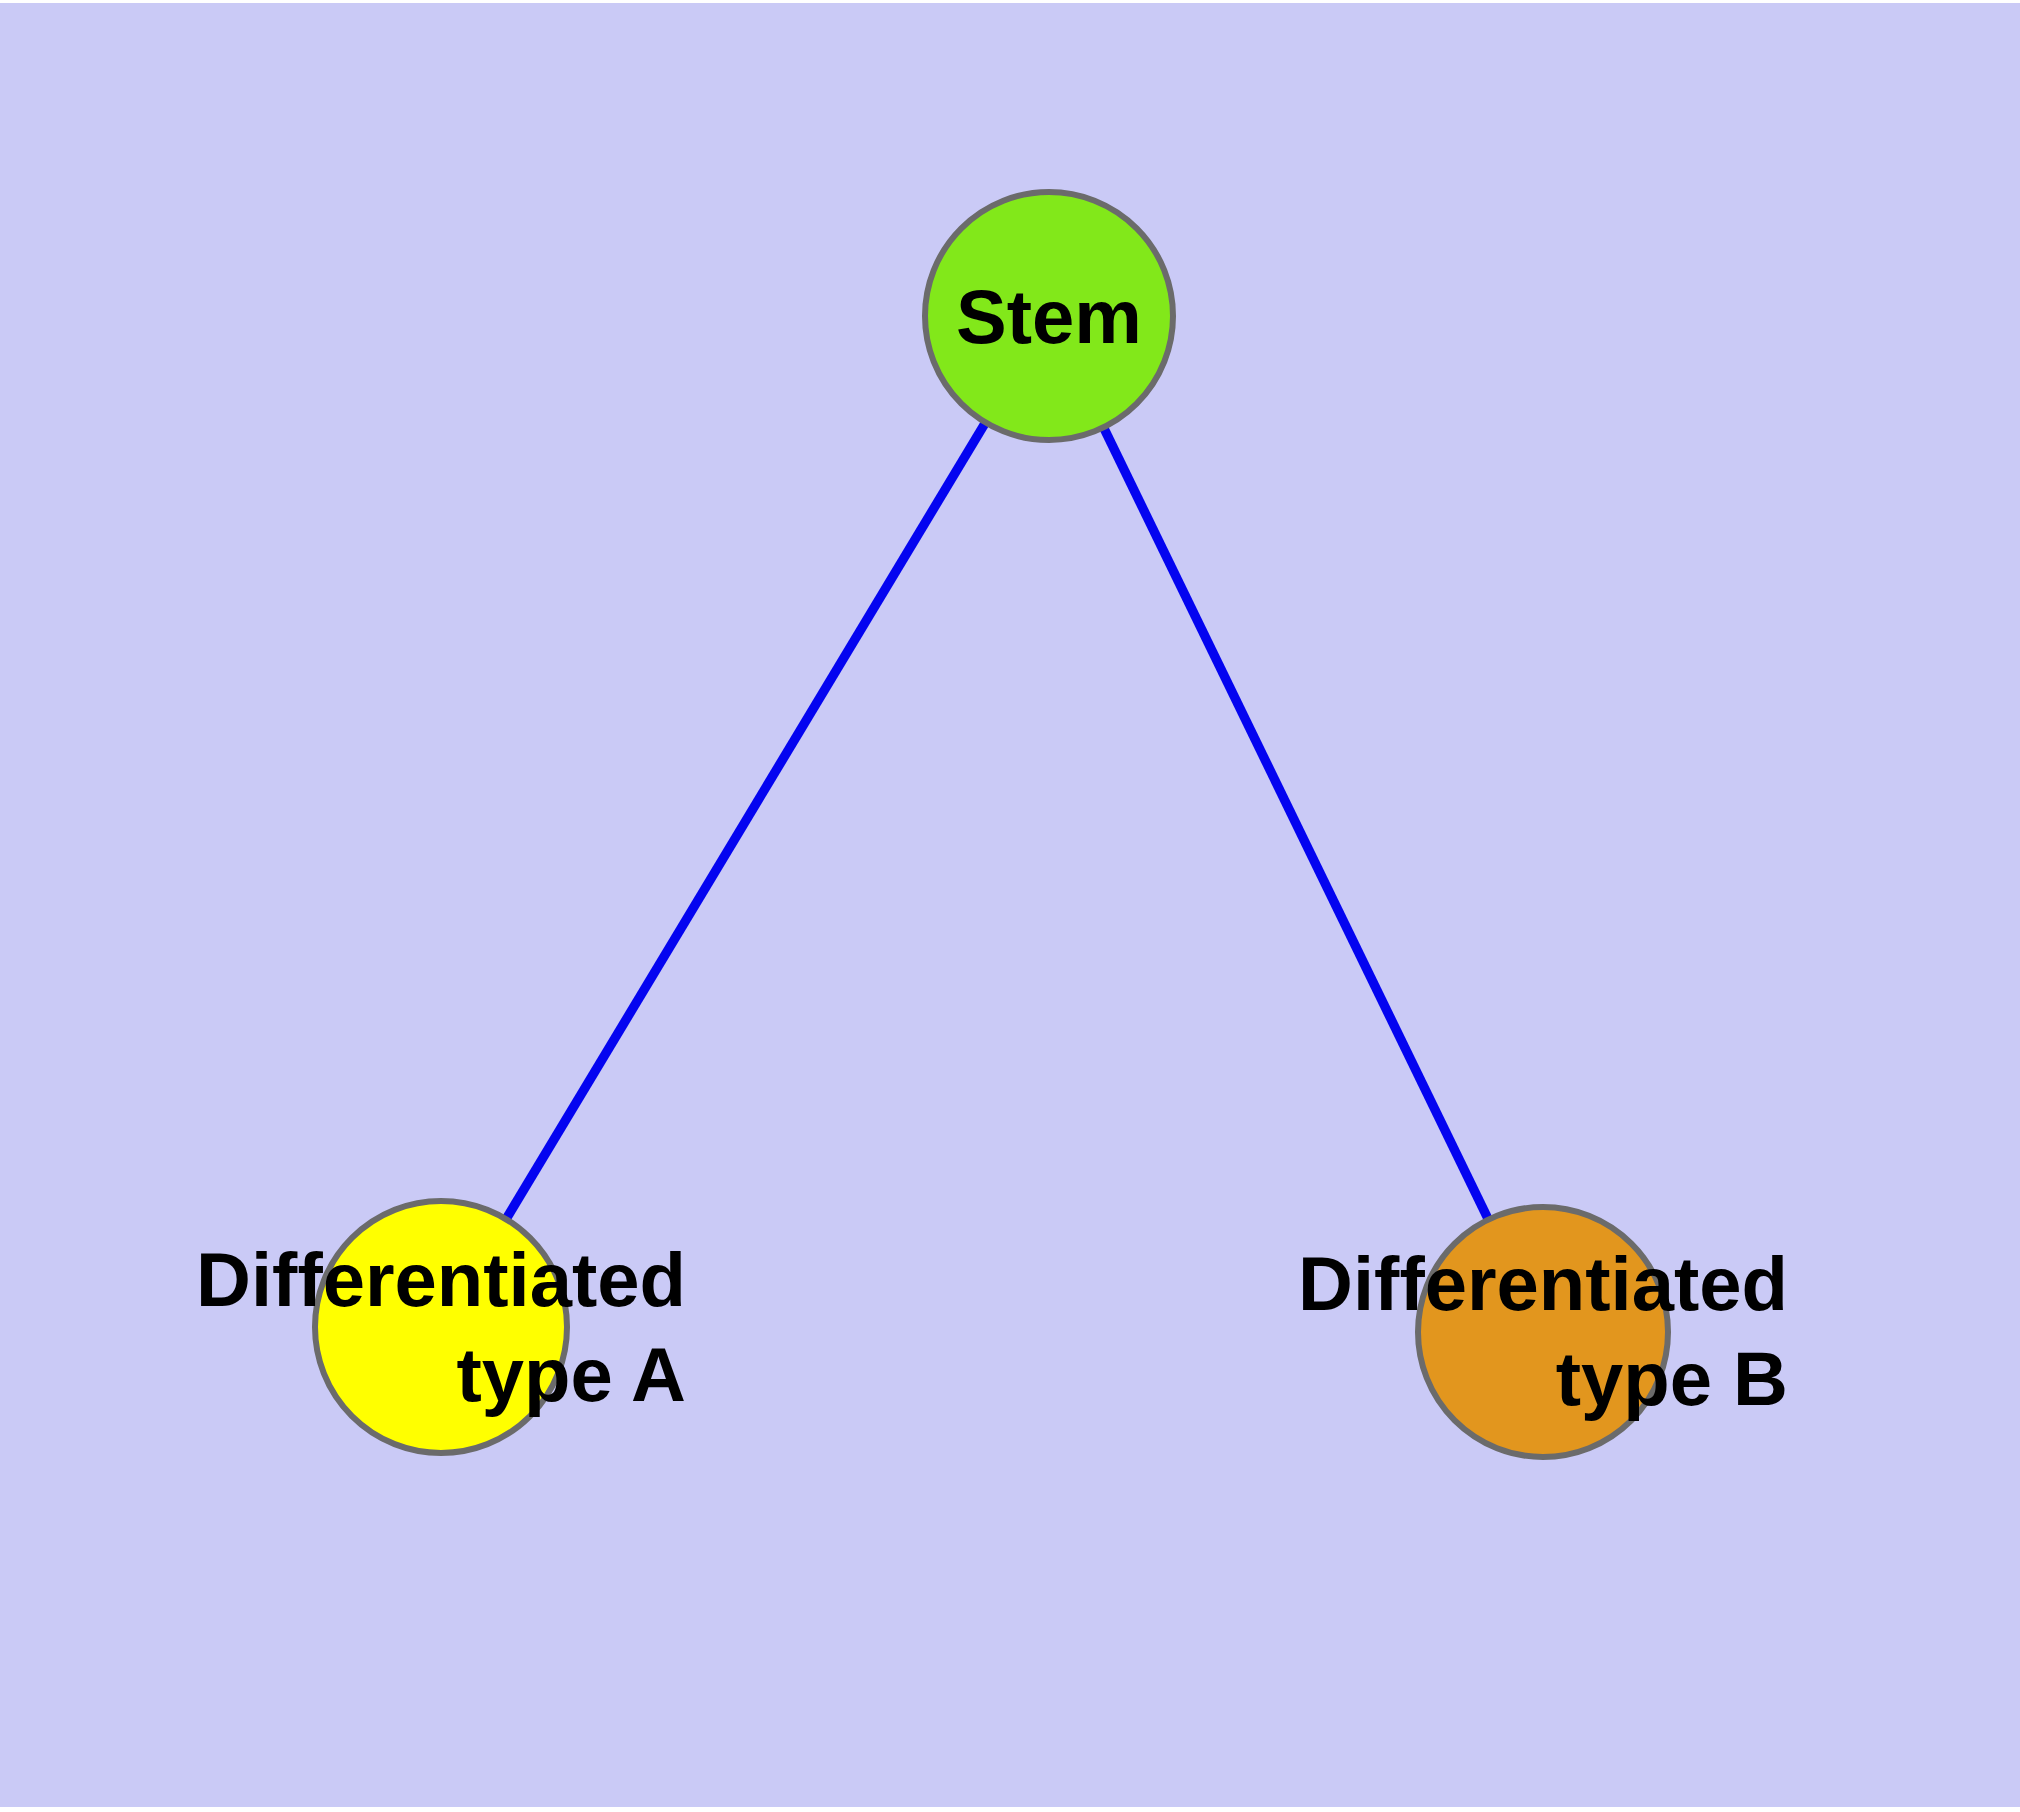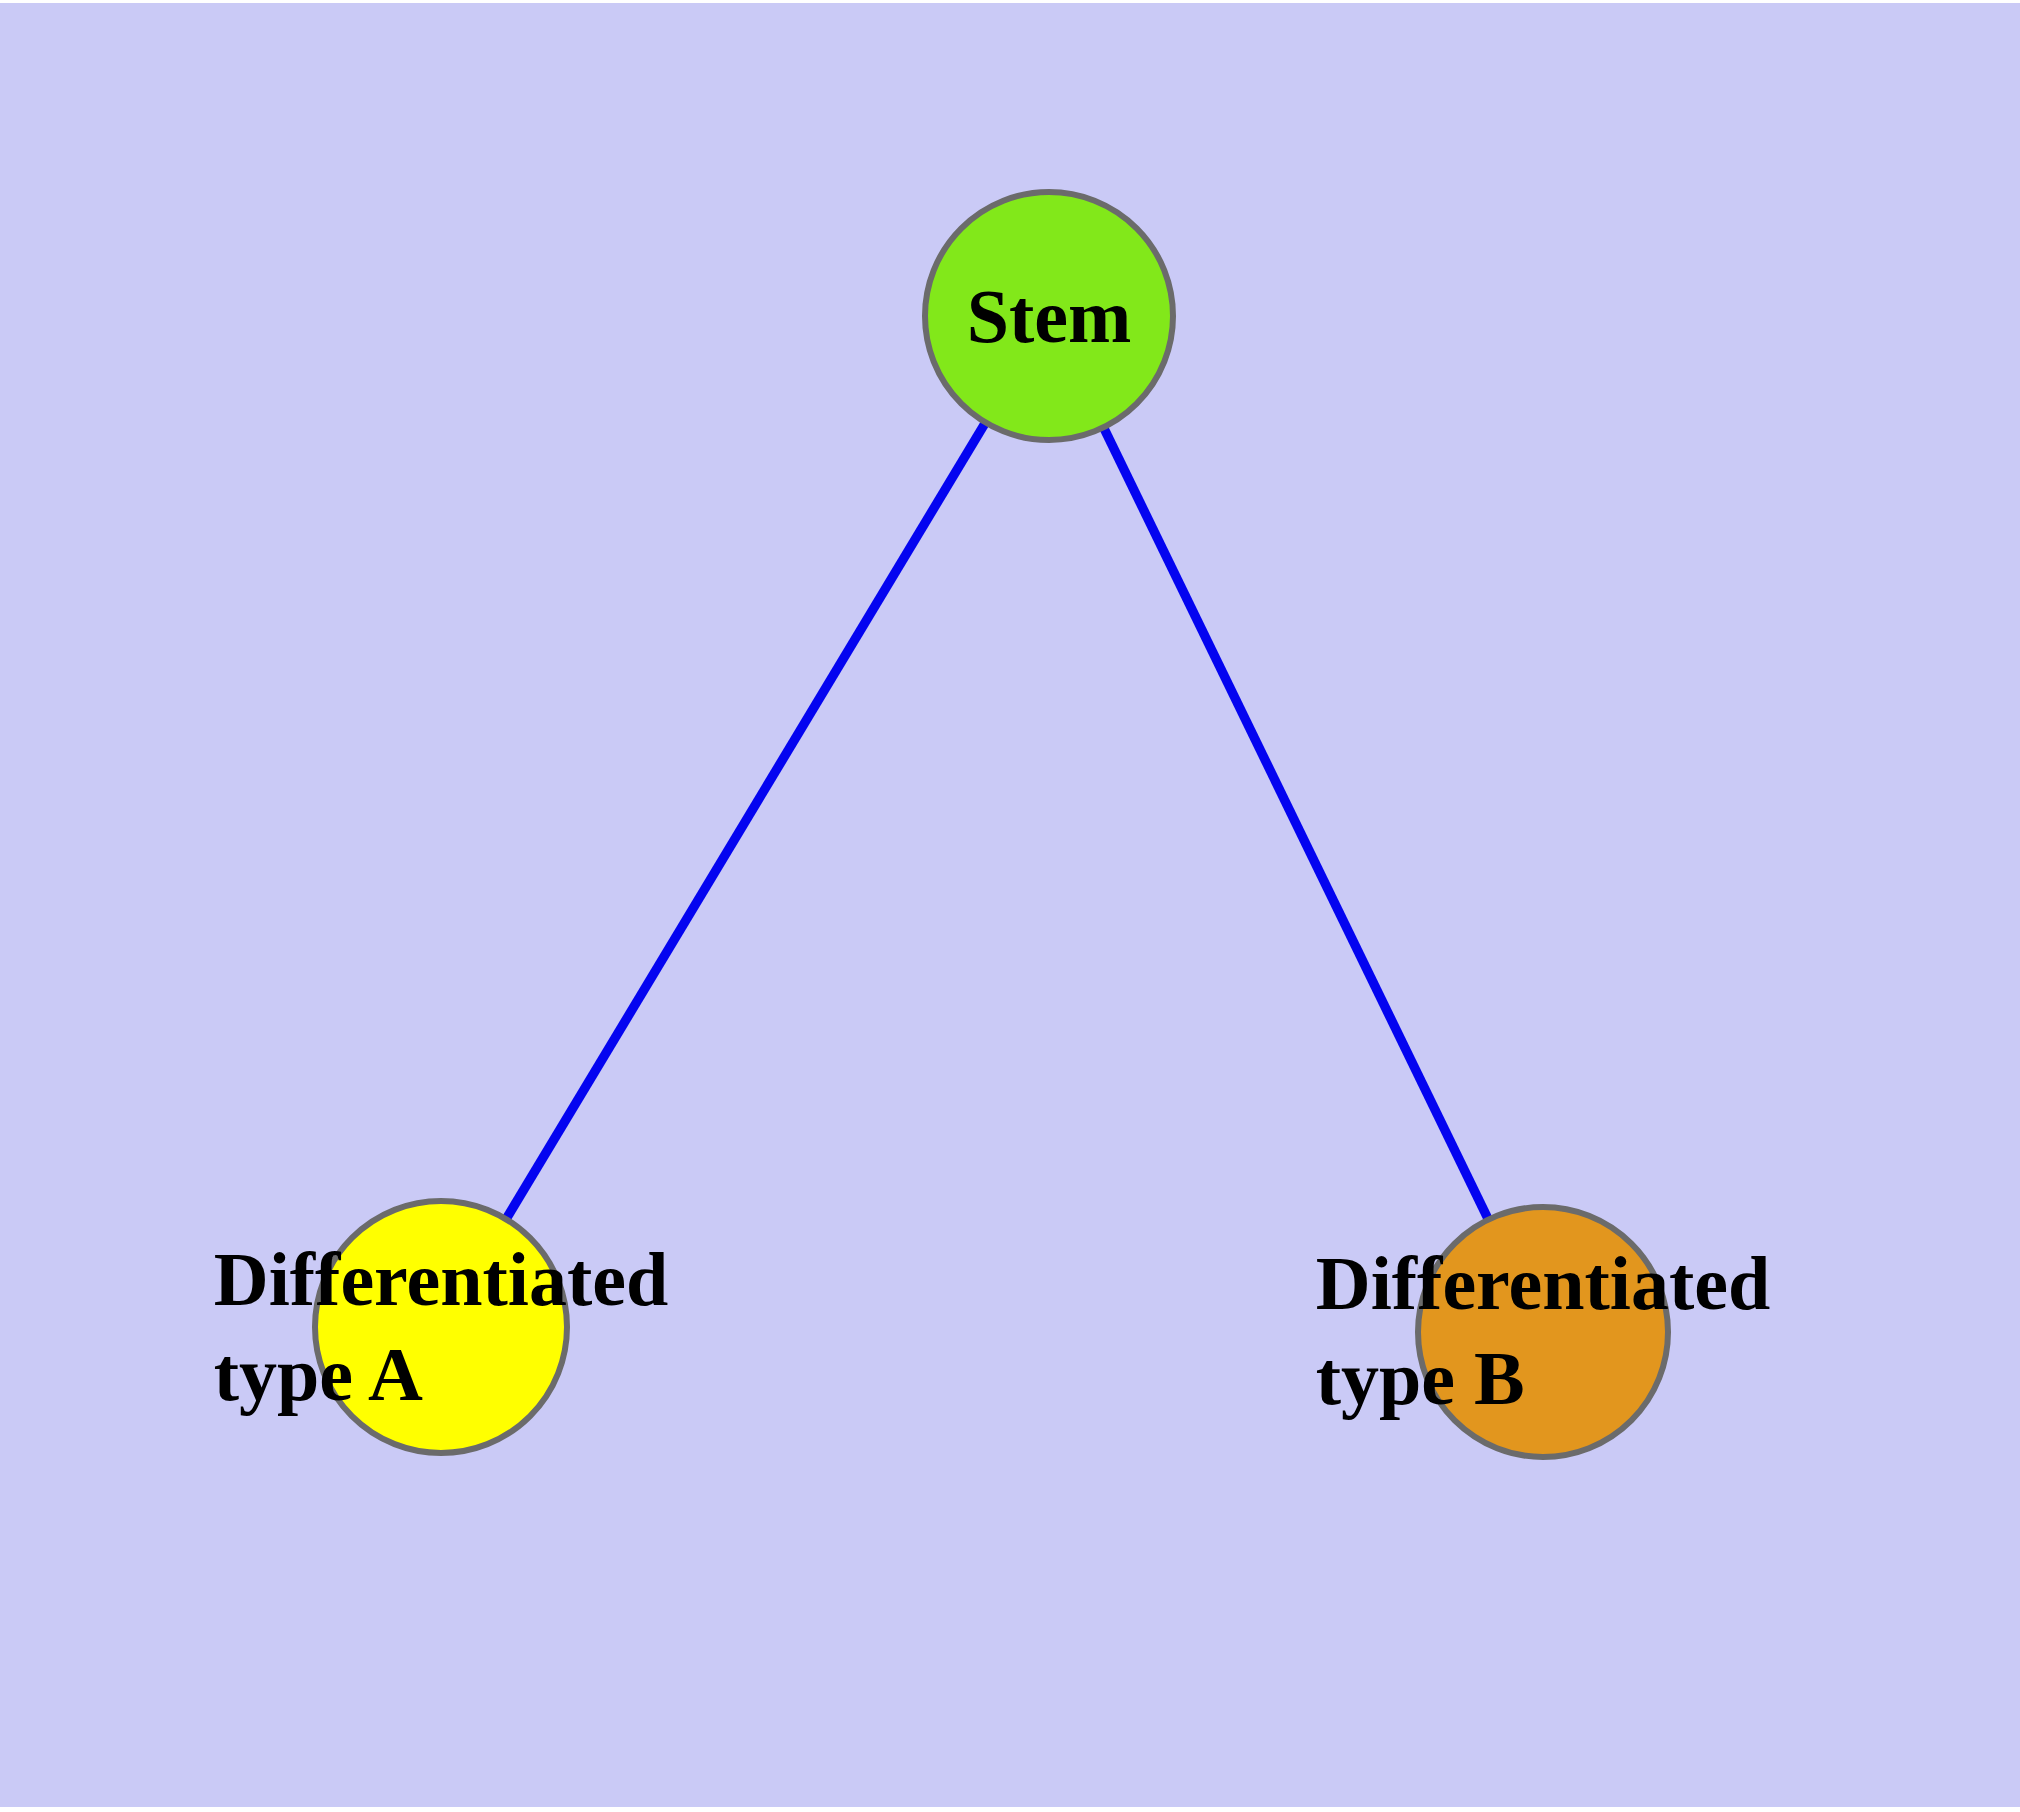--- a/index.html
+++ b/index.html
@@ -41,24 +41,23 @@
     z-index: 2;
   }
   .node-label {
     position: absolute;
     transform: translate(-50%, -50%);
     z-index: 3;
     font-weight: 700;
     font-size: 76px;
     line-height: 95px;
     white-space: pre-line;
-    text-align: left;
+    text-align: right;
     width: max-content;
     letter-spacing: 0px;
-    font-family: Liberation Serif, serif;
   }
 </style>
 </head>
 <body>
 
 <div class="stage">
   <div class="plot-area" style="background: rgb(202, 202, 246); top: 3.4px; height: 1804px;"></div>
 
   <svg class="edges-layer" viewBox="0 0 2384 2138" xmlns="http://www.w3.org/2000/svg">
     <line class="edge" x1="1238" y1="373" x2="520" y2="1566" stroke="#0404f0" stroke-width="11"></line>

